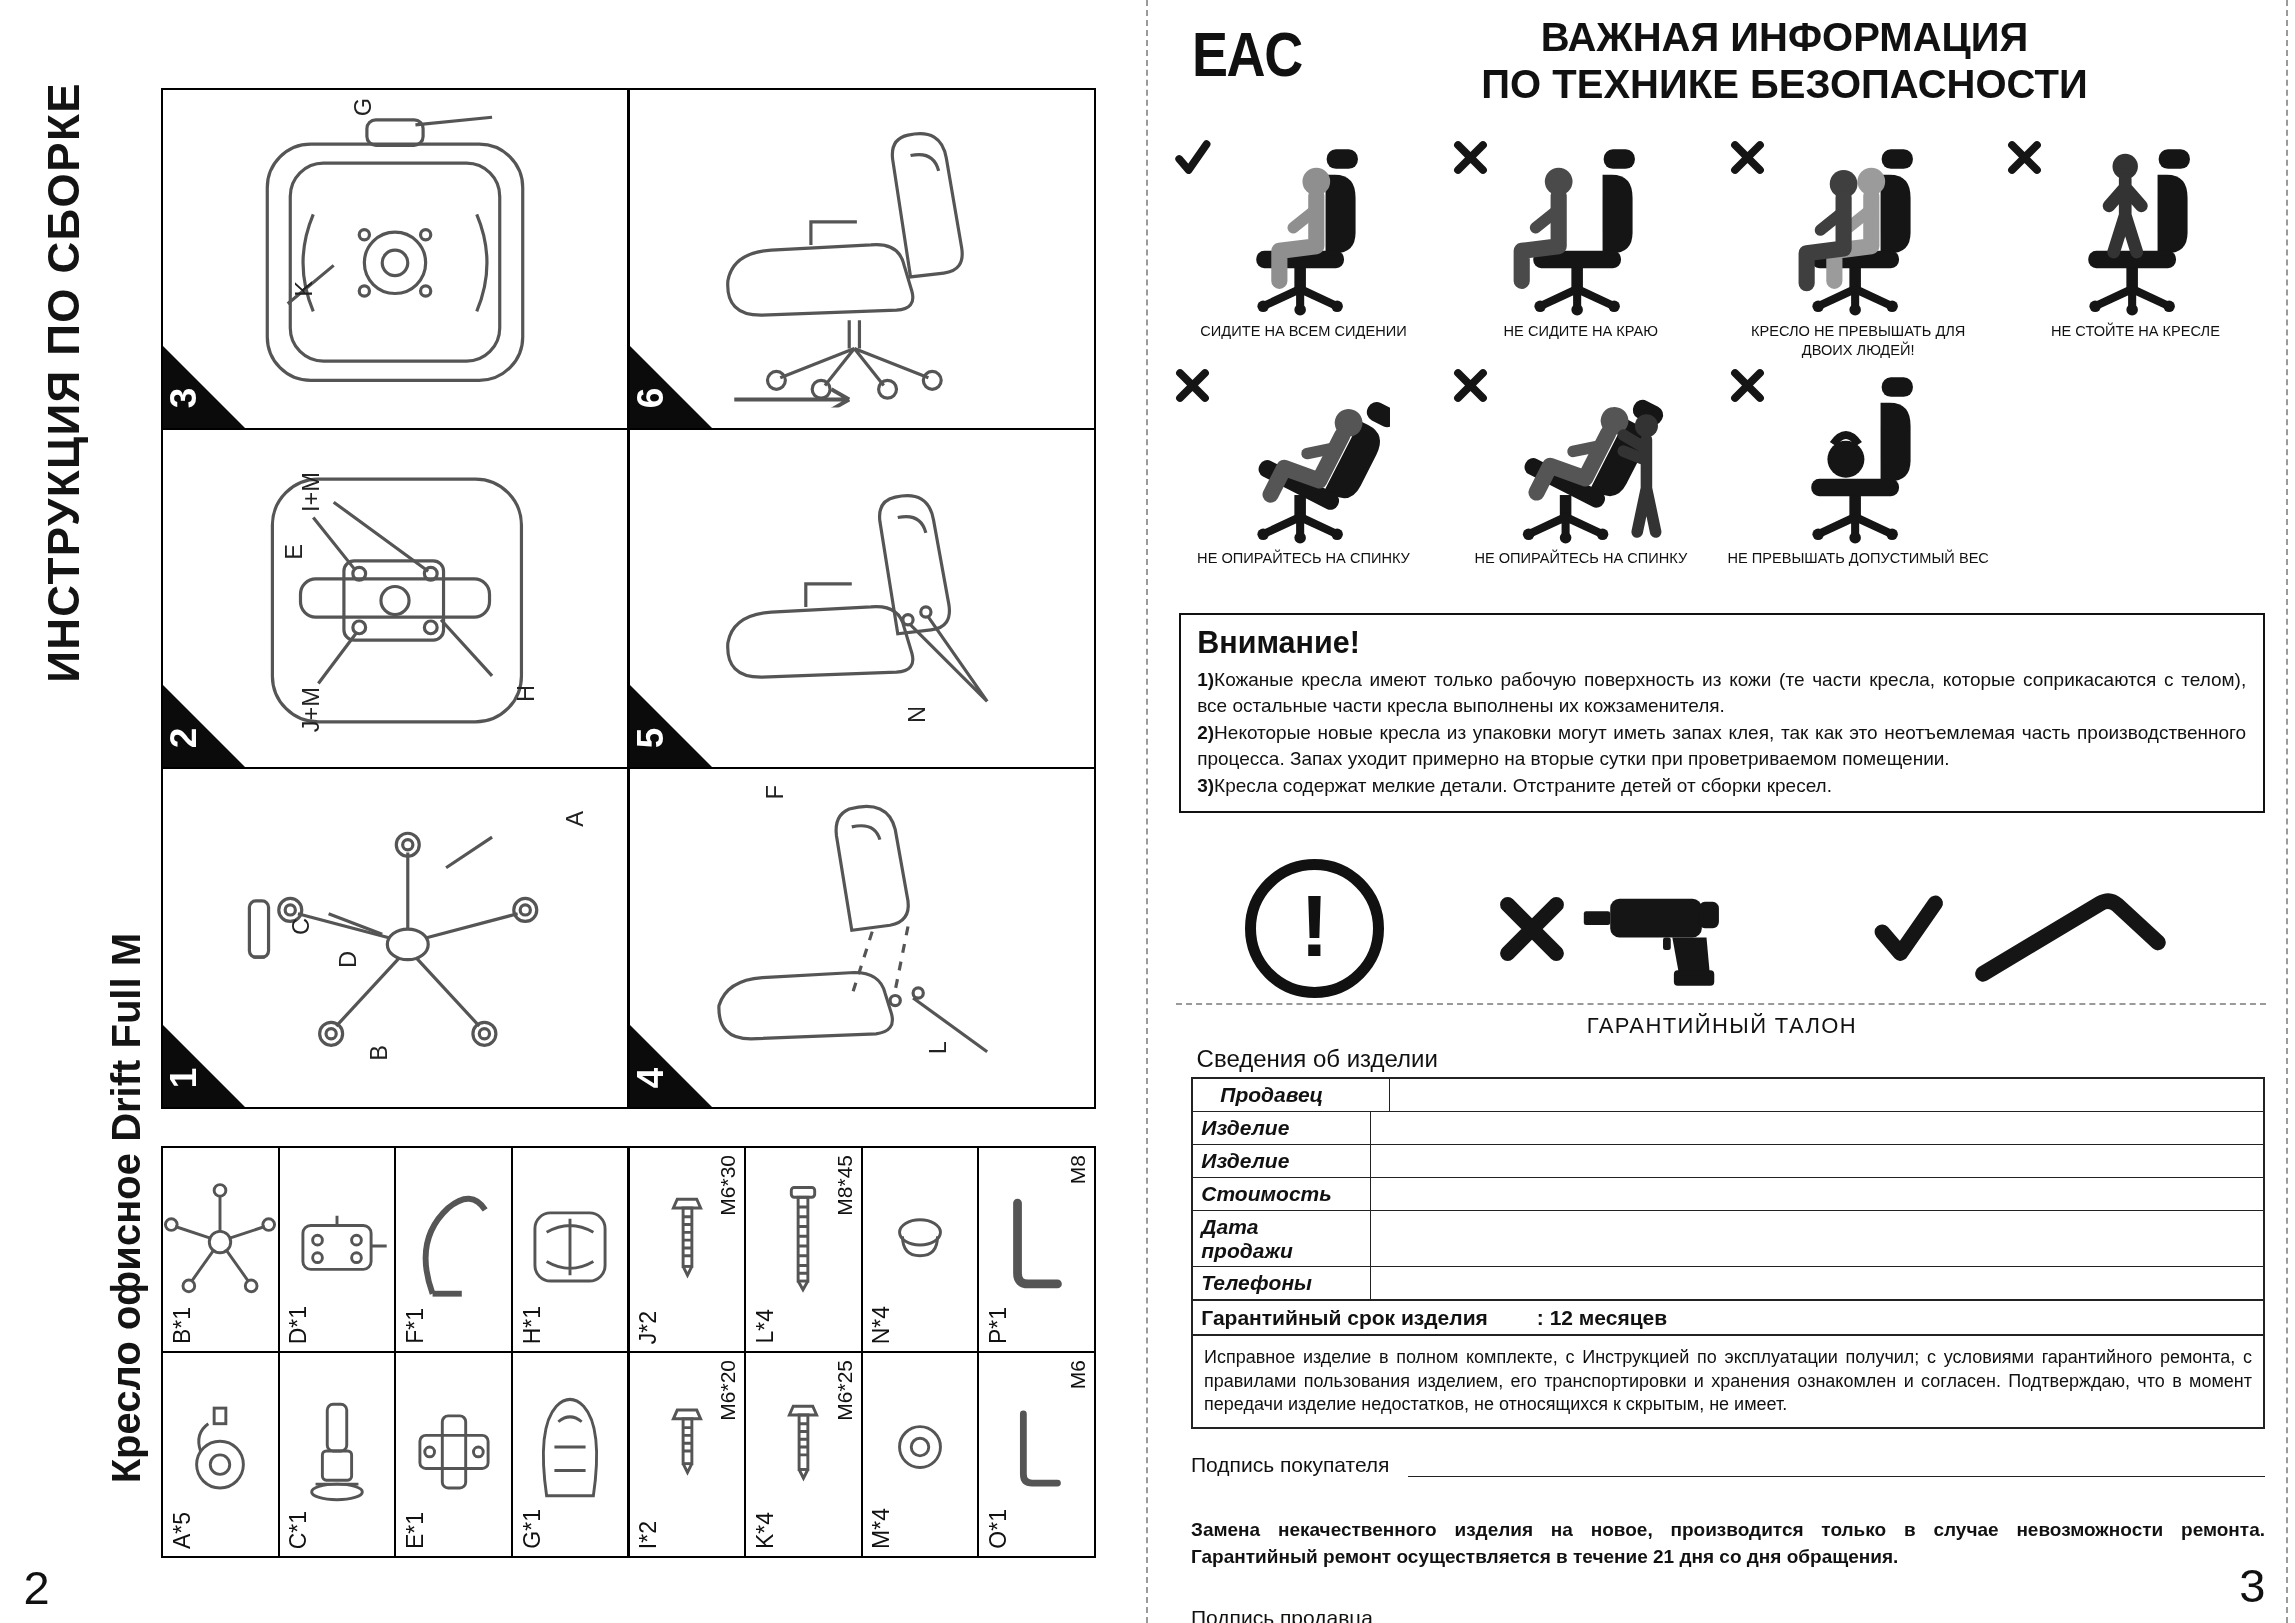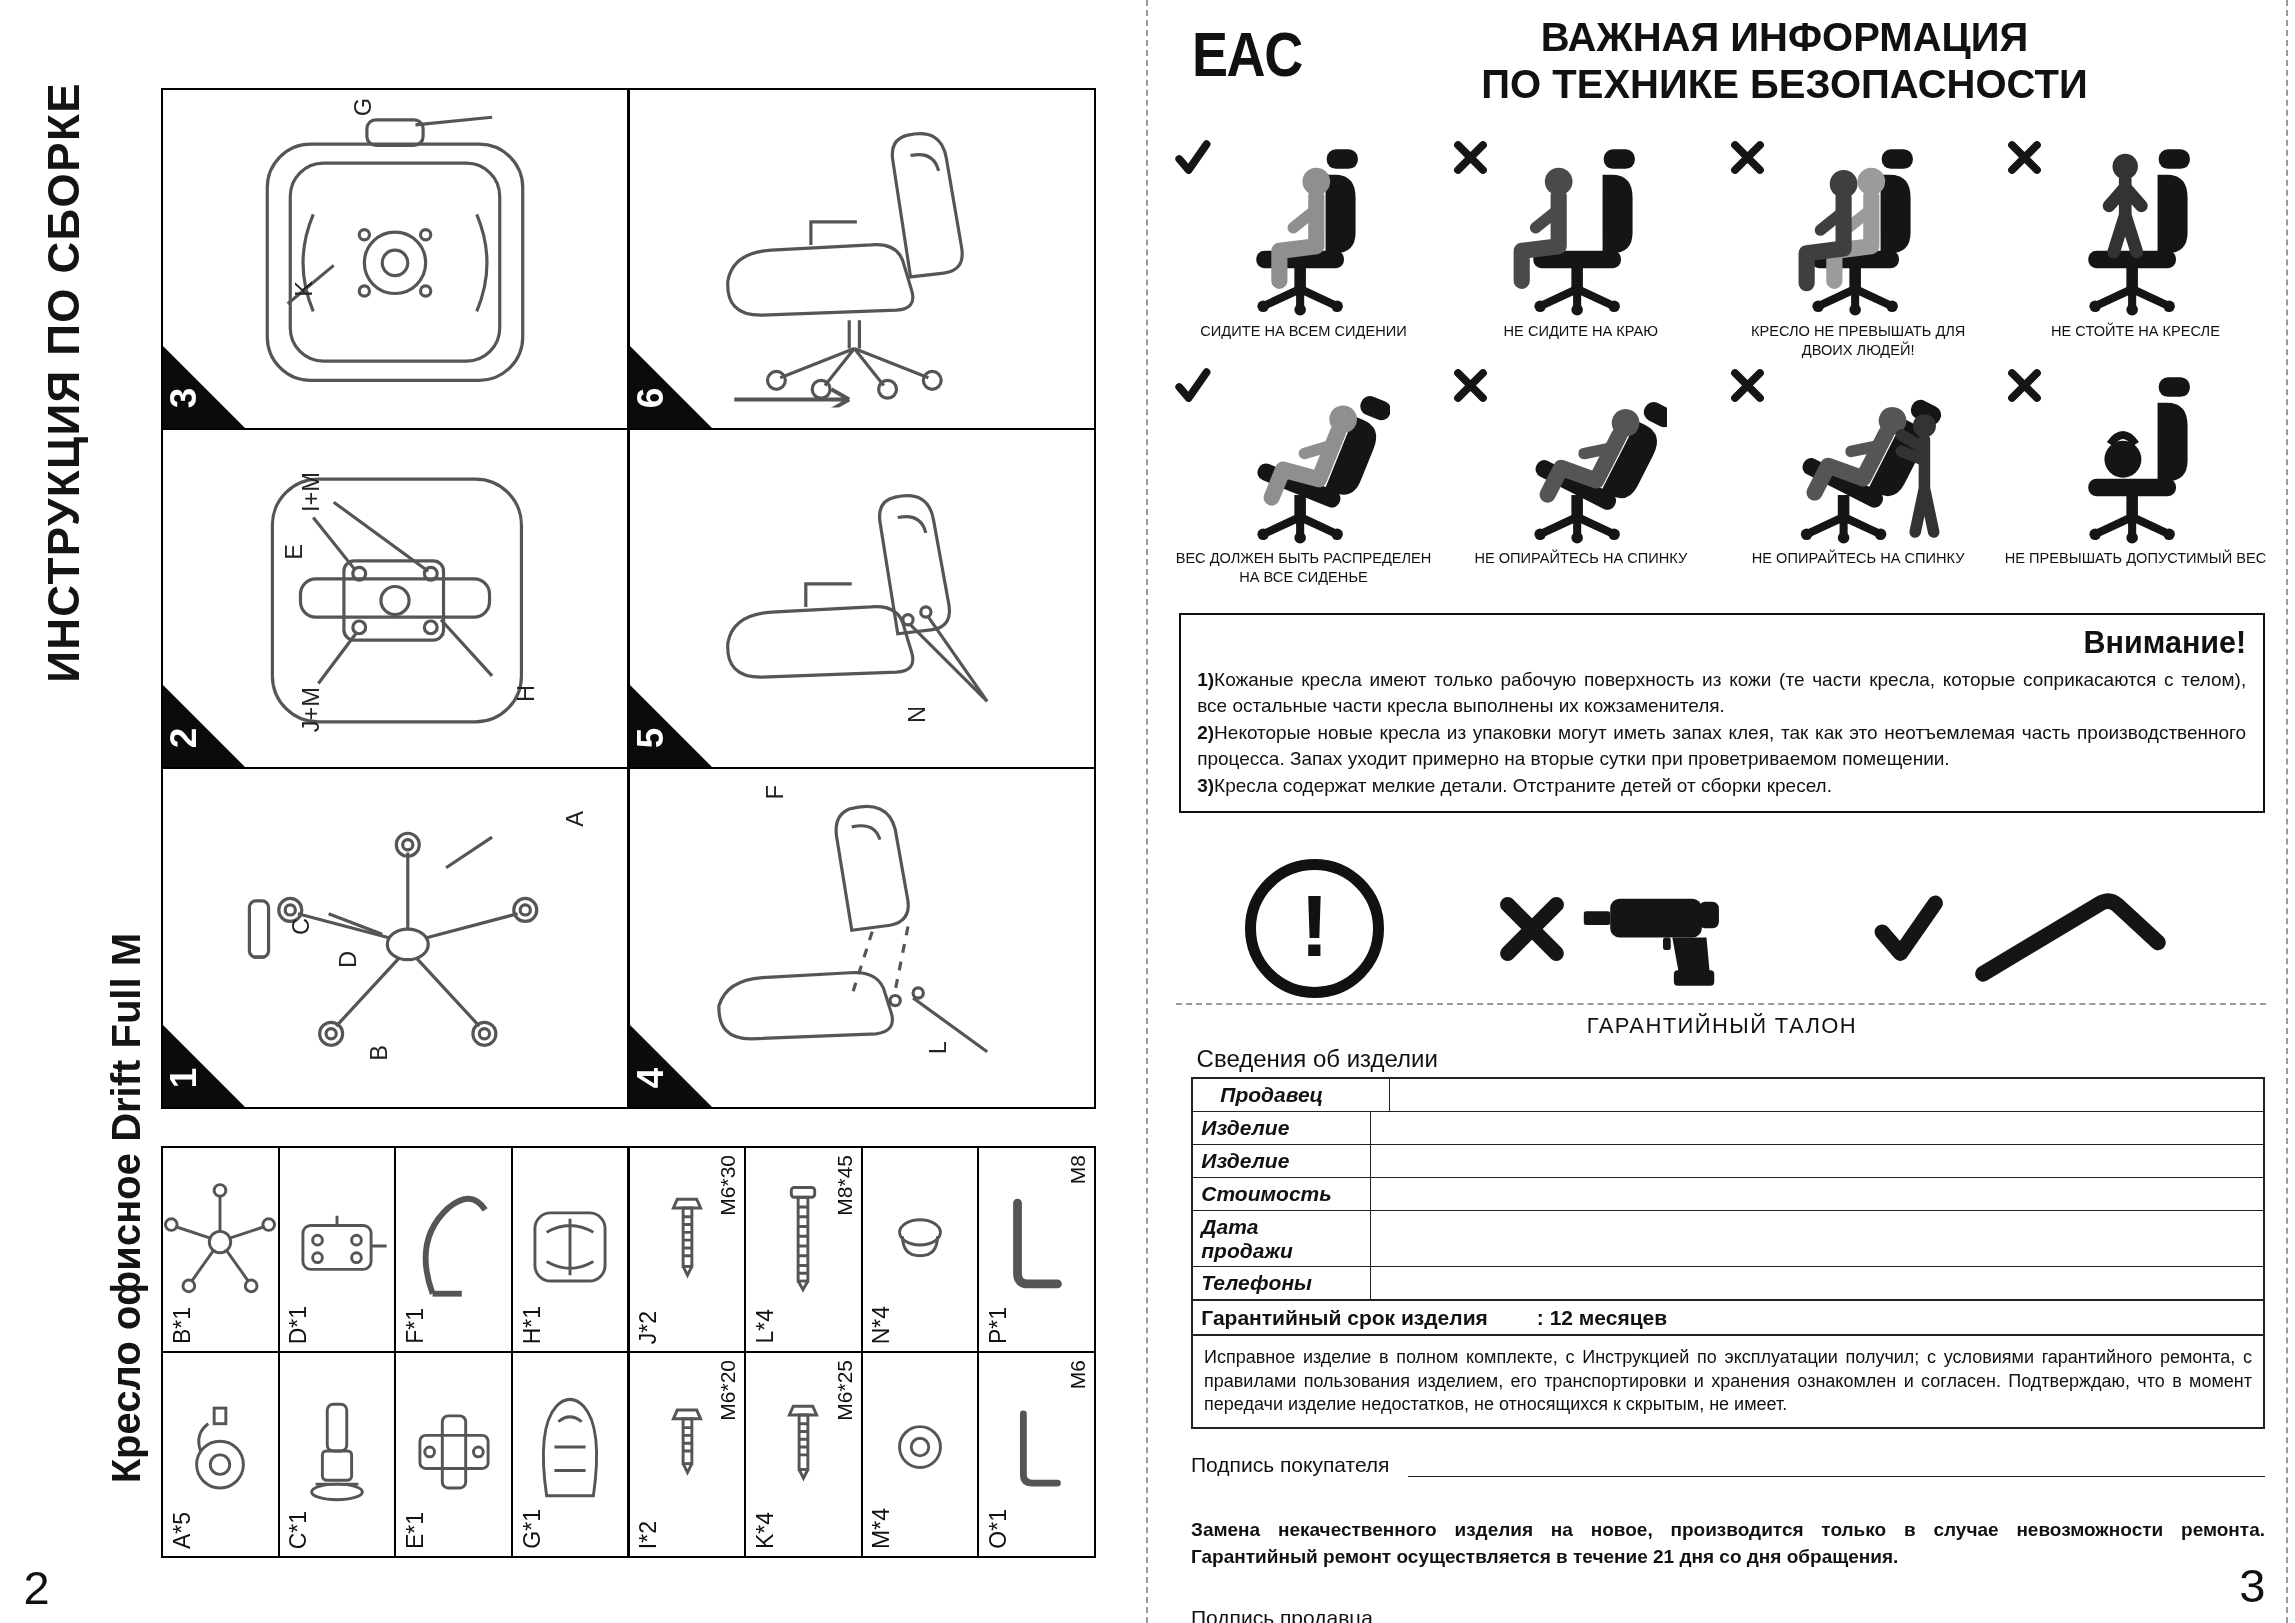--- a/index.html
+++ b/index.html
@@ -50,21 +50,21 @@
 
   .safety{position:absolute;left:21px;top:137px;width:1101px;
           display:grid;grid-template-columns:repeat(4,1fr);gap:4.2px 8.3px;}
   .scell{position:relative;text-align:center;padding-top:2.8px;}
   .spic{display:block;margin:0 auto;height:179px;}
   .mark{position:absolute;left:4.2px;top:1.4px;width:39px;height:39px;}
   .scap{font-size:14.6px;line-height:1.3;min-height:39px;margin-top:2.8px;}
 
   .attention{position:absolute;left:30.5px;top:613px;width:1049px;
              border:2.8px solid #111;padding:8.3px 16.7px 11px;background:#fff;}
-  .att-title{text-align:right;font-size:30.5px;font-weight:bold;margin:1.4px 0 7px;}
+  .att-title{text-align:left;font-size:30.5px;font-weight:bold;margin:1.4px 0 7px;}
   .att-item{font-size:19px;line-height:1.36;text-align:justify;margin:0 0 1.4px;}
   .att-item b{font-weight:bold;}
 
   .attn-icons{position:absolute;left:97px;right:111px;top:859px;height:139px;
               display:flex;align-items:center;justify-content:space-between;}
   .warn-circle{width:117px;height:117px;border:11px solid #111;border-radius:50%;
                display:flex;align-items:center;justify-content:center;}
   .warn-bang{font-size:87px;font-weight:900;line-height:1;padding-bottom:5.6px;}
   .icon-group{display:flex;align-items:center;gap:9.7px;}
   .bigmark{width:76px;height:76px;}
@@ -508,33 +508,20 @@
             <use href="#mark-x"></use>
           </svg>
         <svg class="spic" viewBox="0 0 150 155">
           <use href="#chair-top"></use>
             <use href="#chair-base"></use>
           <use href="#person-stand" transform="translate(-4,1)" style="color:#333"></use>
         </svg>
         <div class="scap">НЕ СТОЙТЕ НА КРЕСЛЕ</div>
       </div>
 
-      <div class="scell">
-        <svg class="mark" viewBox="0 0 50 50">
-            <use href="#mark-check"></use>
-          </svg>
-        <svg class="spic" viewBox="0 0 150 155">
-          <g transform="rotate(22 76 100)">
-            <use href="#chair-top"></use>
-            <use href="#person-sit" style="color:#8f8f8f"></use>
-          </g>
-          <use href="#chair-base"></use>
-        </svg>
-        <div class="scap">ВЕС ДОЛЖЕН БЫТЬ РАСПРЕДЕЛЕН НА ВСЕ СИДЕНЬЕ</div>
-      </div>
 
       <div class="scell">
         <svg class="mark" viewBox="0 0 50 50">
             <use href="#mark-x"></use>
           </svg>
         <svg class="spic" viewBox="0 0 150 155">
           <g transform="rotate(27 76 100)">
             <use href="#chair-top"></use>
             <use href="#person-sit" style="color:#555"></use>
           </g>

